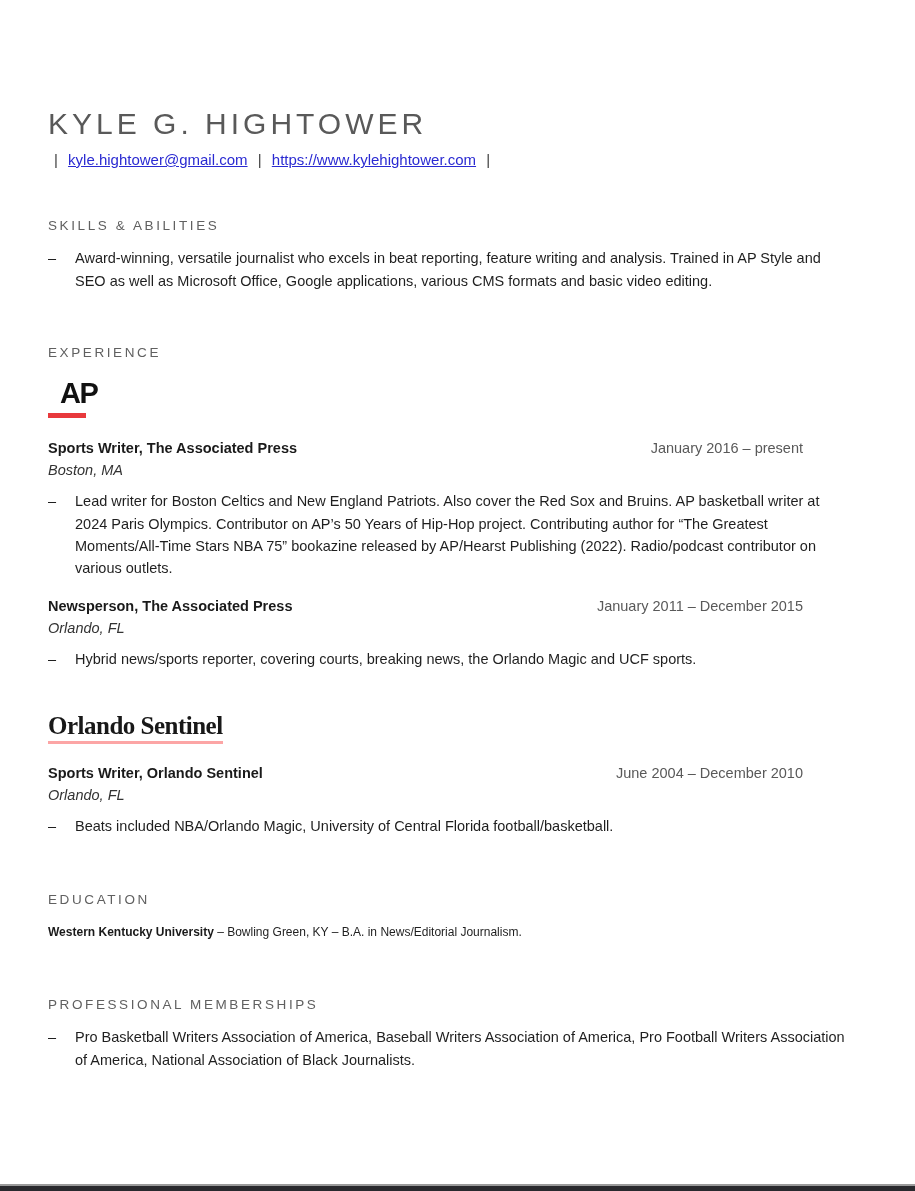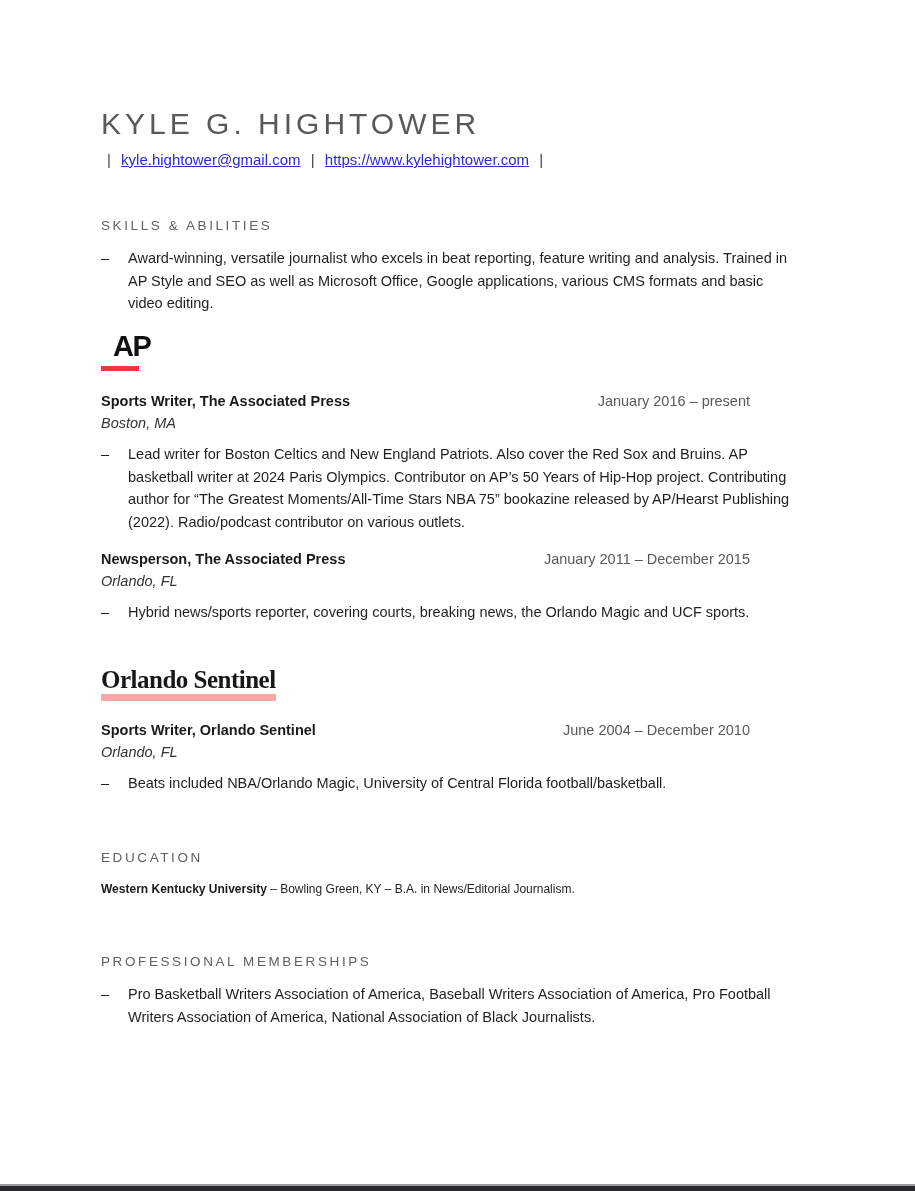--- a/index.html
+++ b/index.html
@@ -13,21 +13,21 @@
     overflow: hidden;
   }
   .page {
     position: absolute;
     top: 0; left: 0;
     width: 915px;
     height: 1191px;
     background: #ffffff;
   }
   .content {
-    padding: 0 101px;
+    padding: 0 48px;
     width: 894px;
   }
   .name {
     padding-top: 106px;
     font-size: 30px;
     font-weight: 400;
     letter-spacing: 4px;
     color: #595959;
     line-height: 1.2;
   }
@@ -101,21 +101,21 @@
   }
   .job-bullet { margin-top: 12px; }
   .sentinel-logo-block { margin-top: 42px; }
   .sentinel-logo-text {
     display: inline-block;
     font-family: "Liberation Serif", serif;
     font-weight: 700;
     font-size: 25px;
     letter-spacing: -0.5px;
     color: #181818;
-    border-bottom: 7px solid #fca5a5;
+    border-bottom: 3px solid #fca5a5;
     padding-bottom: 1px;
     line-height: 1.1;
   }
   .education-line {
     margin-top: 12px;
     font-size: 12px;
     line-height: 22.4px;
     color: #1f1f1f;
   }
   .education-line .school { font-weight: 700; color: #1a1a1a; }
@@ -145,20 +145,21 @@
       <a>https://www.kylehightower.com</a>
       <span class="pipe">|</span>
     </div>
 
     <div class="section-heading h-skills">SKILLS &amp; ABILITIES</div>
     <div class="bullet-row skills-bullet">
       <span class="dash">–</span>
       <span class="bullet-text">Award-winning, versatile journalist who excels in beat reporting, feature writing and analysis. Trained in AP Style and SEO as well as Microsoft Office, Google applications, various CMS formats and basic video editing.</span>
     </div>
 
+    <div class="section-heading h-experience">EXPERIENCE</div>
 
     <div class="ap-logo-block">
       <div class="ap-logo-text">AP</div>
       <div class="ap-logo-bar"></div>
     </div>
 
     <div class="job-header jh-1">
       <span class="job-title">Sports Writer, The Associated Press</span>
       <span class="job-dates">January 2016 – present</span>
     </div>

